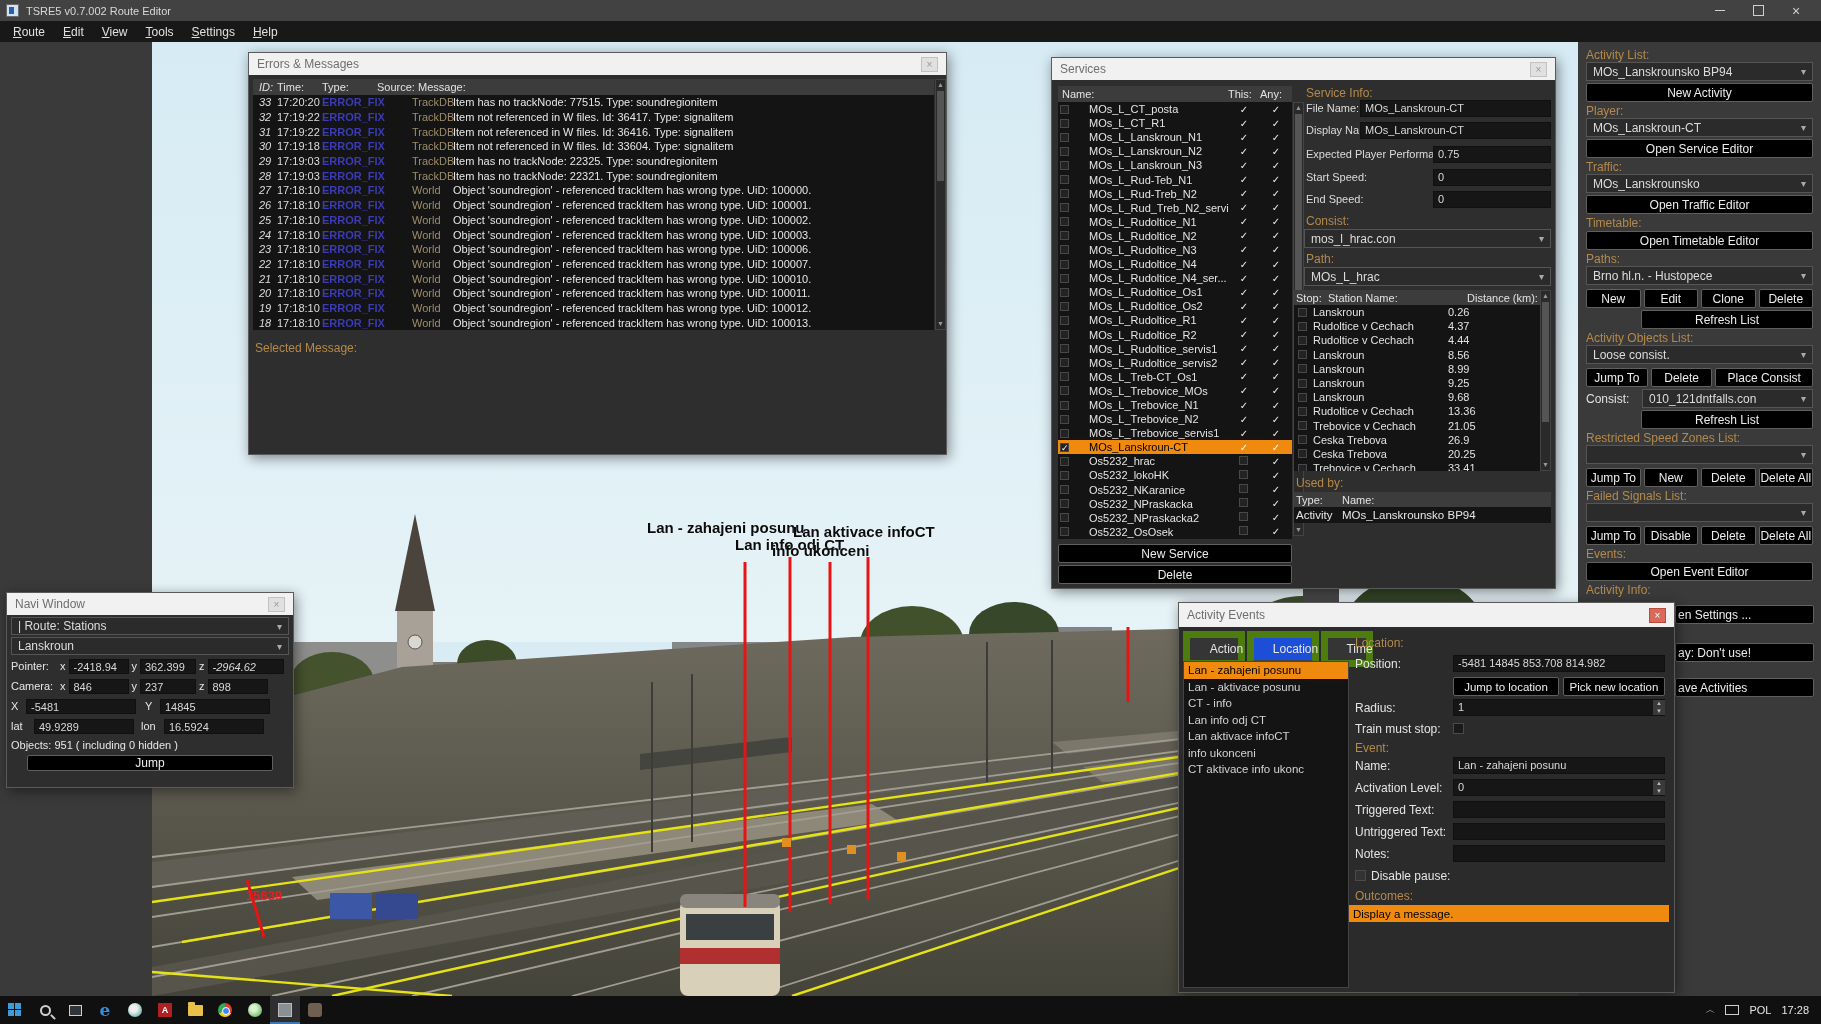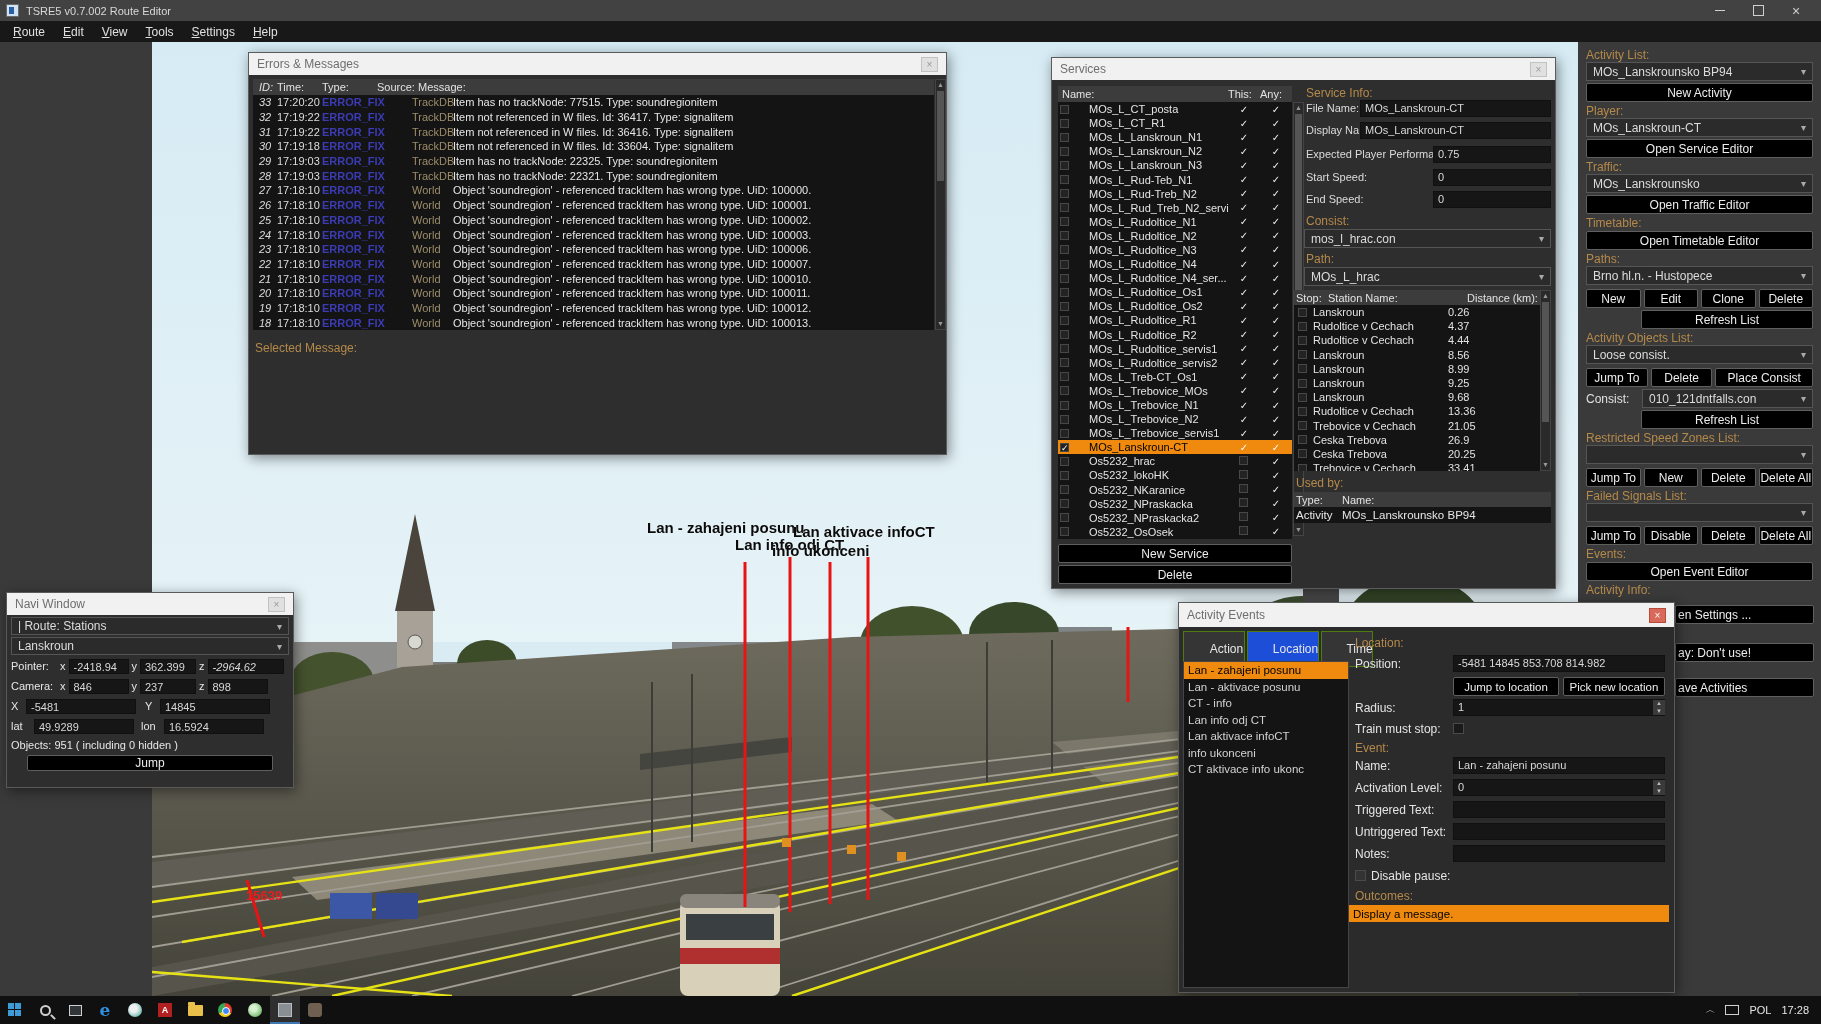--- a/index.html
+++ b/index.html
@@ -92,21 +92,21 @@
 
   
   #naviwin { left:6px; top:592px; width:288px; height:196px; }
   #naviwin .dd { height:18px; margin:2px 4px 0 4px; }
   .nrow { display:flex; align-items:center; height:18px; margin:2px 4px 0 4px; gap:3px; font-size:11px; color:#e6e6e6; }
   .nrow .field { height:15px; }
   #jumpbtn { margin:3px auto 0 auto; width:246px; height:16px; }
 
   
   #aewin { left:1178px; top:602px; width:497px; height:391px; background:#2b2b2b; }
-  .tab { position:absolute; top:28px; height:36px; background:#353535; border:1px solid #4d7c0f; color:#e6e6e6; display:flex; align-items:center; justify-content:center; font-size:12px;padding-left:25px; }
+  .tab { position:absolute; top:28px; height:36px; background:#353535; border:7px solid #4d7c0f; color:#e6e6e6; display:flex; align-items:center; justify-content:center; font-size:12px;padding-left:25px; }
   .tab.active { background:#1d4ed8; border-bottom-color:#464646; }
   #ev-list { position:absolute; left:4px; top:58px; width:166px; height:327px; background:#141414; border:1px solid #444; }
   .ev-item { height:16.5px; display:flex; align-items:center; padding-left:4px; font-size:11.5px; color:#d2d2d2; white-space:nowrap; overflow:hidden; }
   .ev-item.sel { background:#ef8a0e; color:#000; }
   .ae-lbl { position:absolute; font-size:12px; color:#b5894a; }
   .ae-flbl { position:absolute; font-size:12px; color:#e4e4e4; }
   .ae-field { position:absolute; left:274px; width:212px; height:17px; }
   .ae-btn { position:absolute; height:19px; font-size:11.5px; }
   .ae-cb { position:absolute; width:11px; height:11px; background:#1a1a1a; border:1px solid #4a4a4a; }
   #outcome-bar { position:absolute; left:170px; top:302px; width:320px; height:17px; background:#ef8a0e; color:#000; font-size:11.5px; display:flex; align-items:center; padding-left:4px; }

